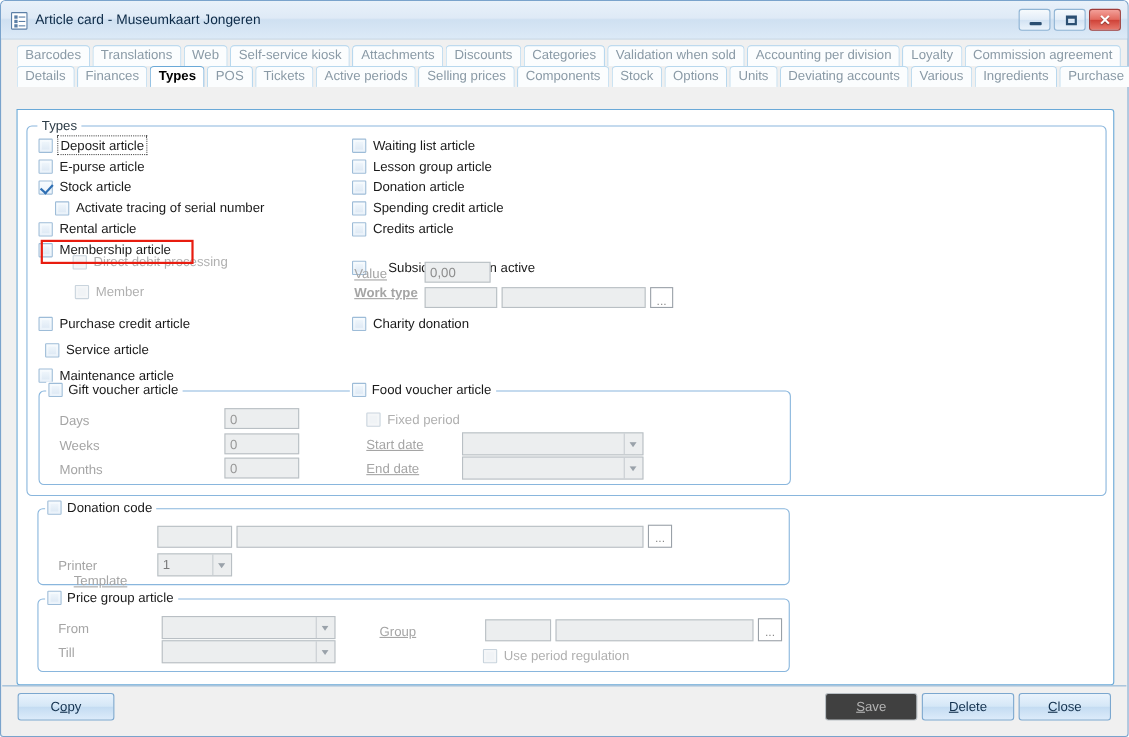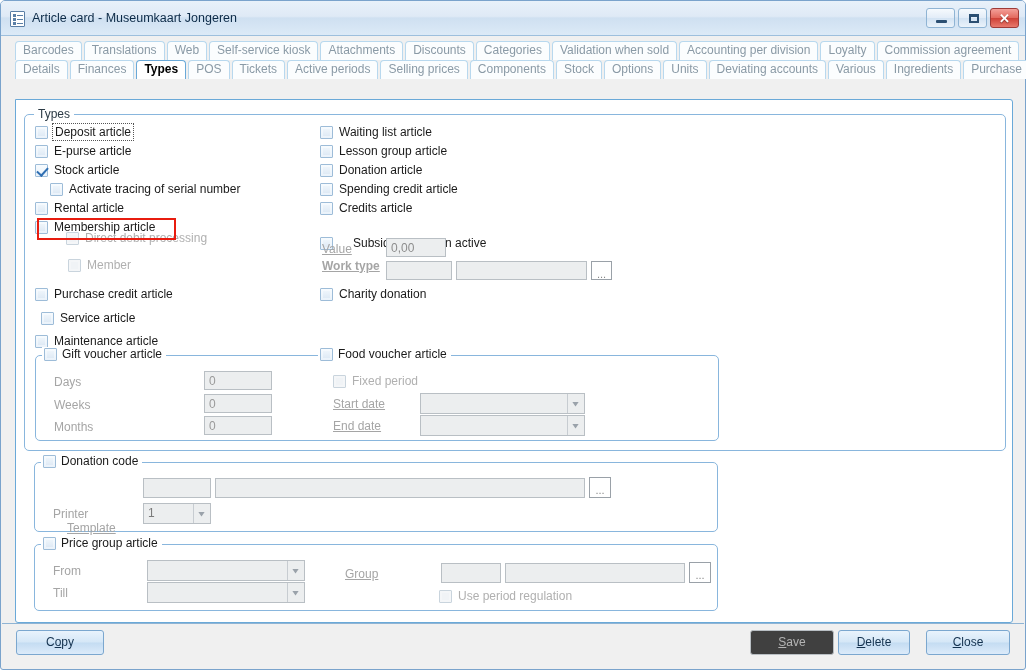--- a/index.html
+++ b/index.html
@@ -457,20 +457,20 @@
 
   <div class="redbox" style="left:36px; top:217px; width:139px; height:22px;"></div>
 
   <div class="botbar">
     <div class="btn" style="left:14px; top:6px; width:88px;">
       <span>C</span><u>o</u><span>py</span>
     </div>
     <div class="btn disabled" style="left:748px; top:6px; width:84px;">
       <span></span><u>S</u><span>ave</span>
     </div>
-    <div class="btn" style="left:836px; top:6px; width:72px;">
+    <div class="btn" style="left:836px; top:6px; width:84px;">
       <span></span><u>D</u><span>elete</span>
     </div>
     <div class="btn" style="left:924px; top:6px; width:84px;">
       <span></span><u>C</u><span>lose</span>
     </div>
   </div>
 </div>
 
 </body></html>

